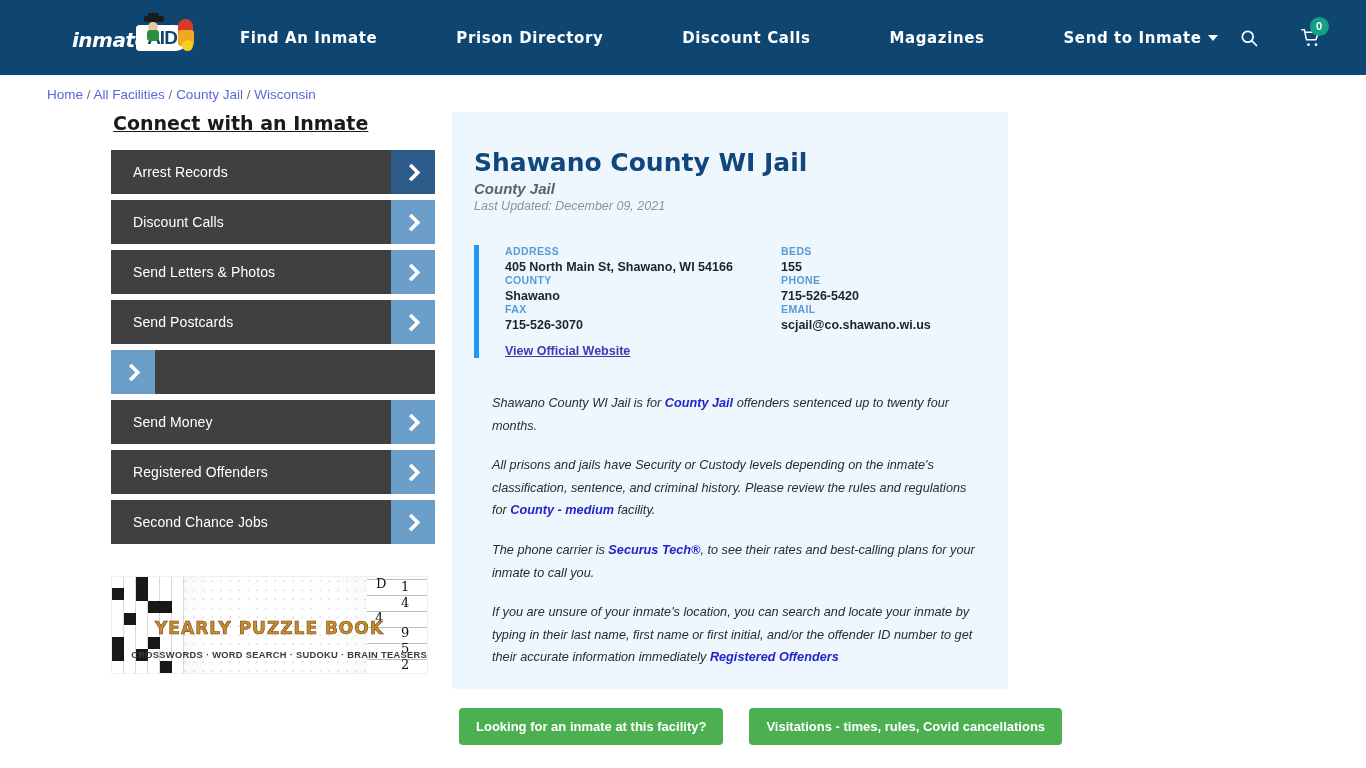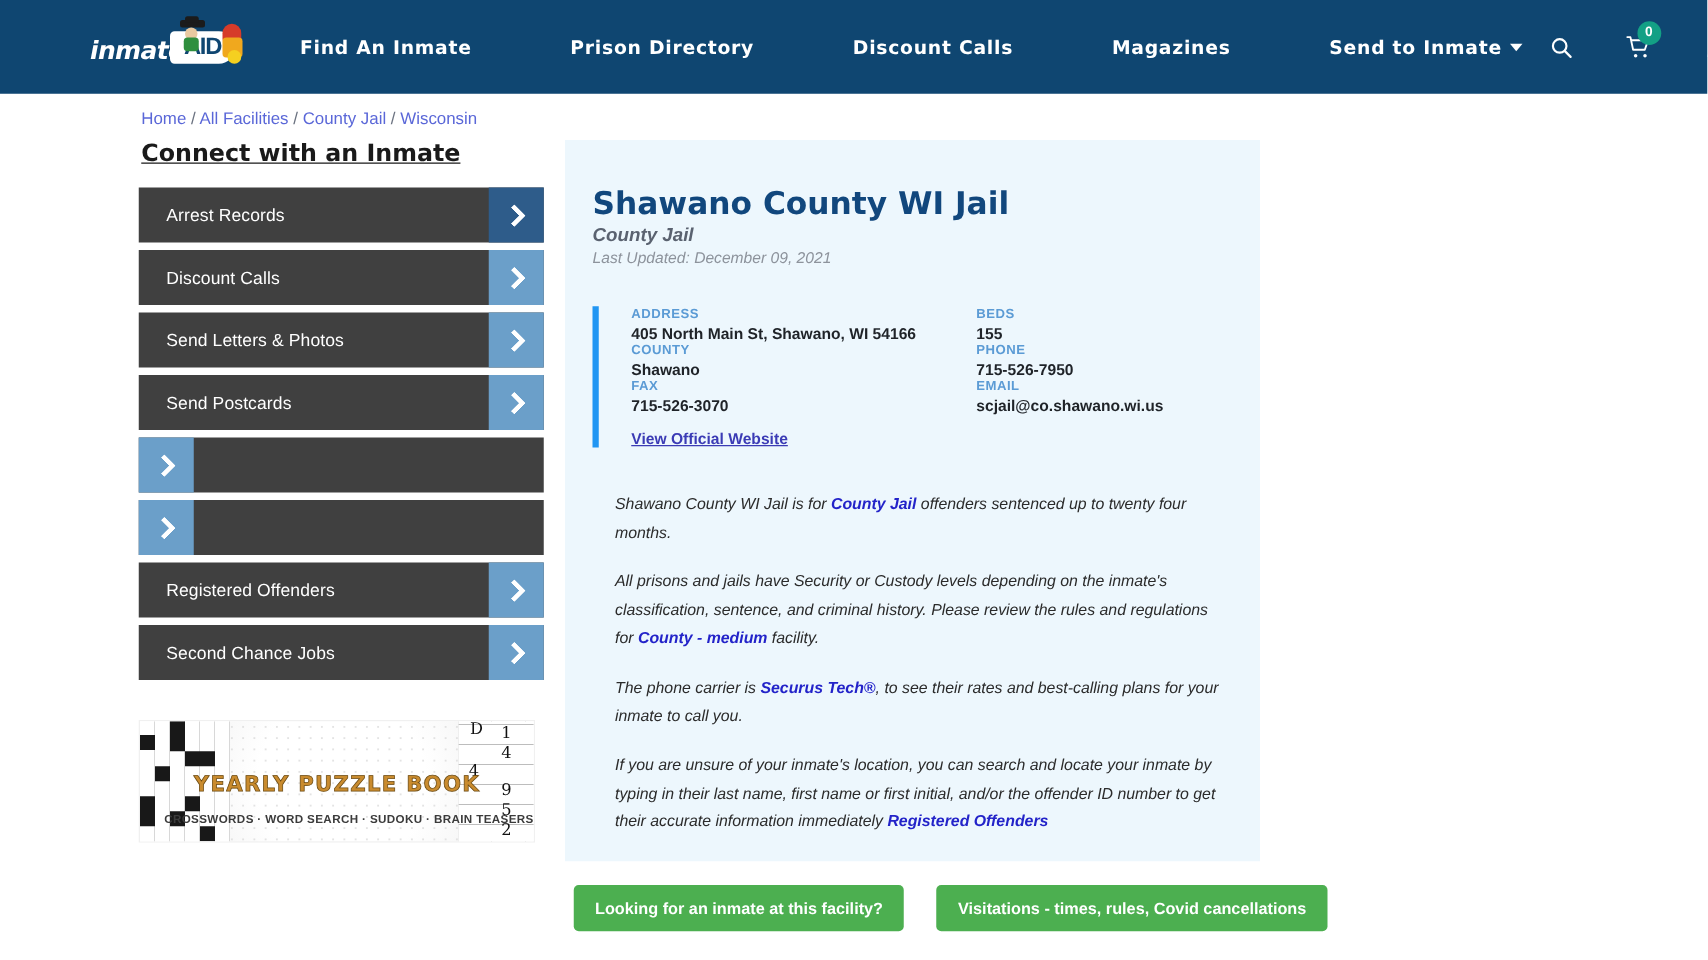--- a/index.html
+++ b/index.html
@@ -99,21 +99,21 @@
     height: 19px;
     border-radius: 50%;
     display: flex;
     align-items: center;
     justify-content: center;
   }
 
   
   .page { padding: 0; position: relative; }
   .breadcrumb {
-    padding: 12px 0 0 113px;
+    padding: 12px 0 0 47px;
     font-size: 13.5px;
     color: #6b7280;
   }
   .breadcrumb a { color: #5a67d8; text-decoration: none; cursor: pointer; }
   .breadcrumb .sep { color: #6b7280; }
 
   .content { display: flex; padding-left: 111px; margin-top: 10px; }
 
   
   .sidebar { width: 324px; flex: 0 0 324px; }
@@ -339,20 +339,21 @@
         <span class="side-arrow">
             <i class="chev"></i>
           </span>
       </div>
       <div class="side-item">
         <span class="side-arrow">
             <i class="chev"></i>
           </span>
       </div>
       <div class="side-item">
+        <span class="side-label">Send Money</span>
         <span class="side-arrow">
             <i class="chev"></i>
           </span>
       </div>
       <div class="side-item">
         <span class="side-label">Registered Offenders</span>
         <span class="side-arrow">
             <i class="chev"></i>
           </span>
       </div>
@@ -407,21 +408,21 @@
             <div>
               <div class="field-label">BEDS</div>
               <div class="field-value">155</div>
             </div>
             <div>
               <div class="field-label">COUNTY</div>
               <div class="field-value">Shawano</div>
             </div>
             <div>
               <div class="field-label">PHONE</div>
-              <div class="field-value">715-526-7950</div>
+              <div class="field-value">715-526-5420</div>
             </div>
             <div>
               <div class="field-label">FAX</div>
               <div class="field-value">715-526-3070</div>
             </div>
             <div>
               <div class="field-label">EMAIL</div>
               <div class="field-value">scjail@co.shawano.wi.us</div>
             </div>
             <a class="official-link">View Official Website</a>

